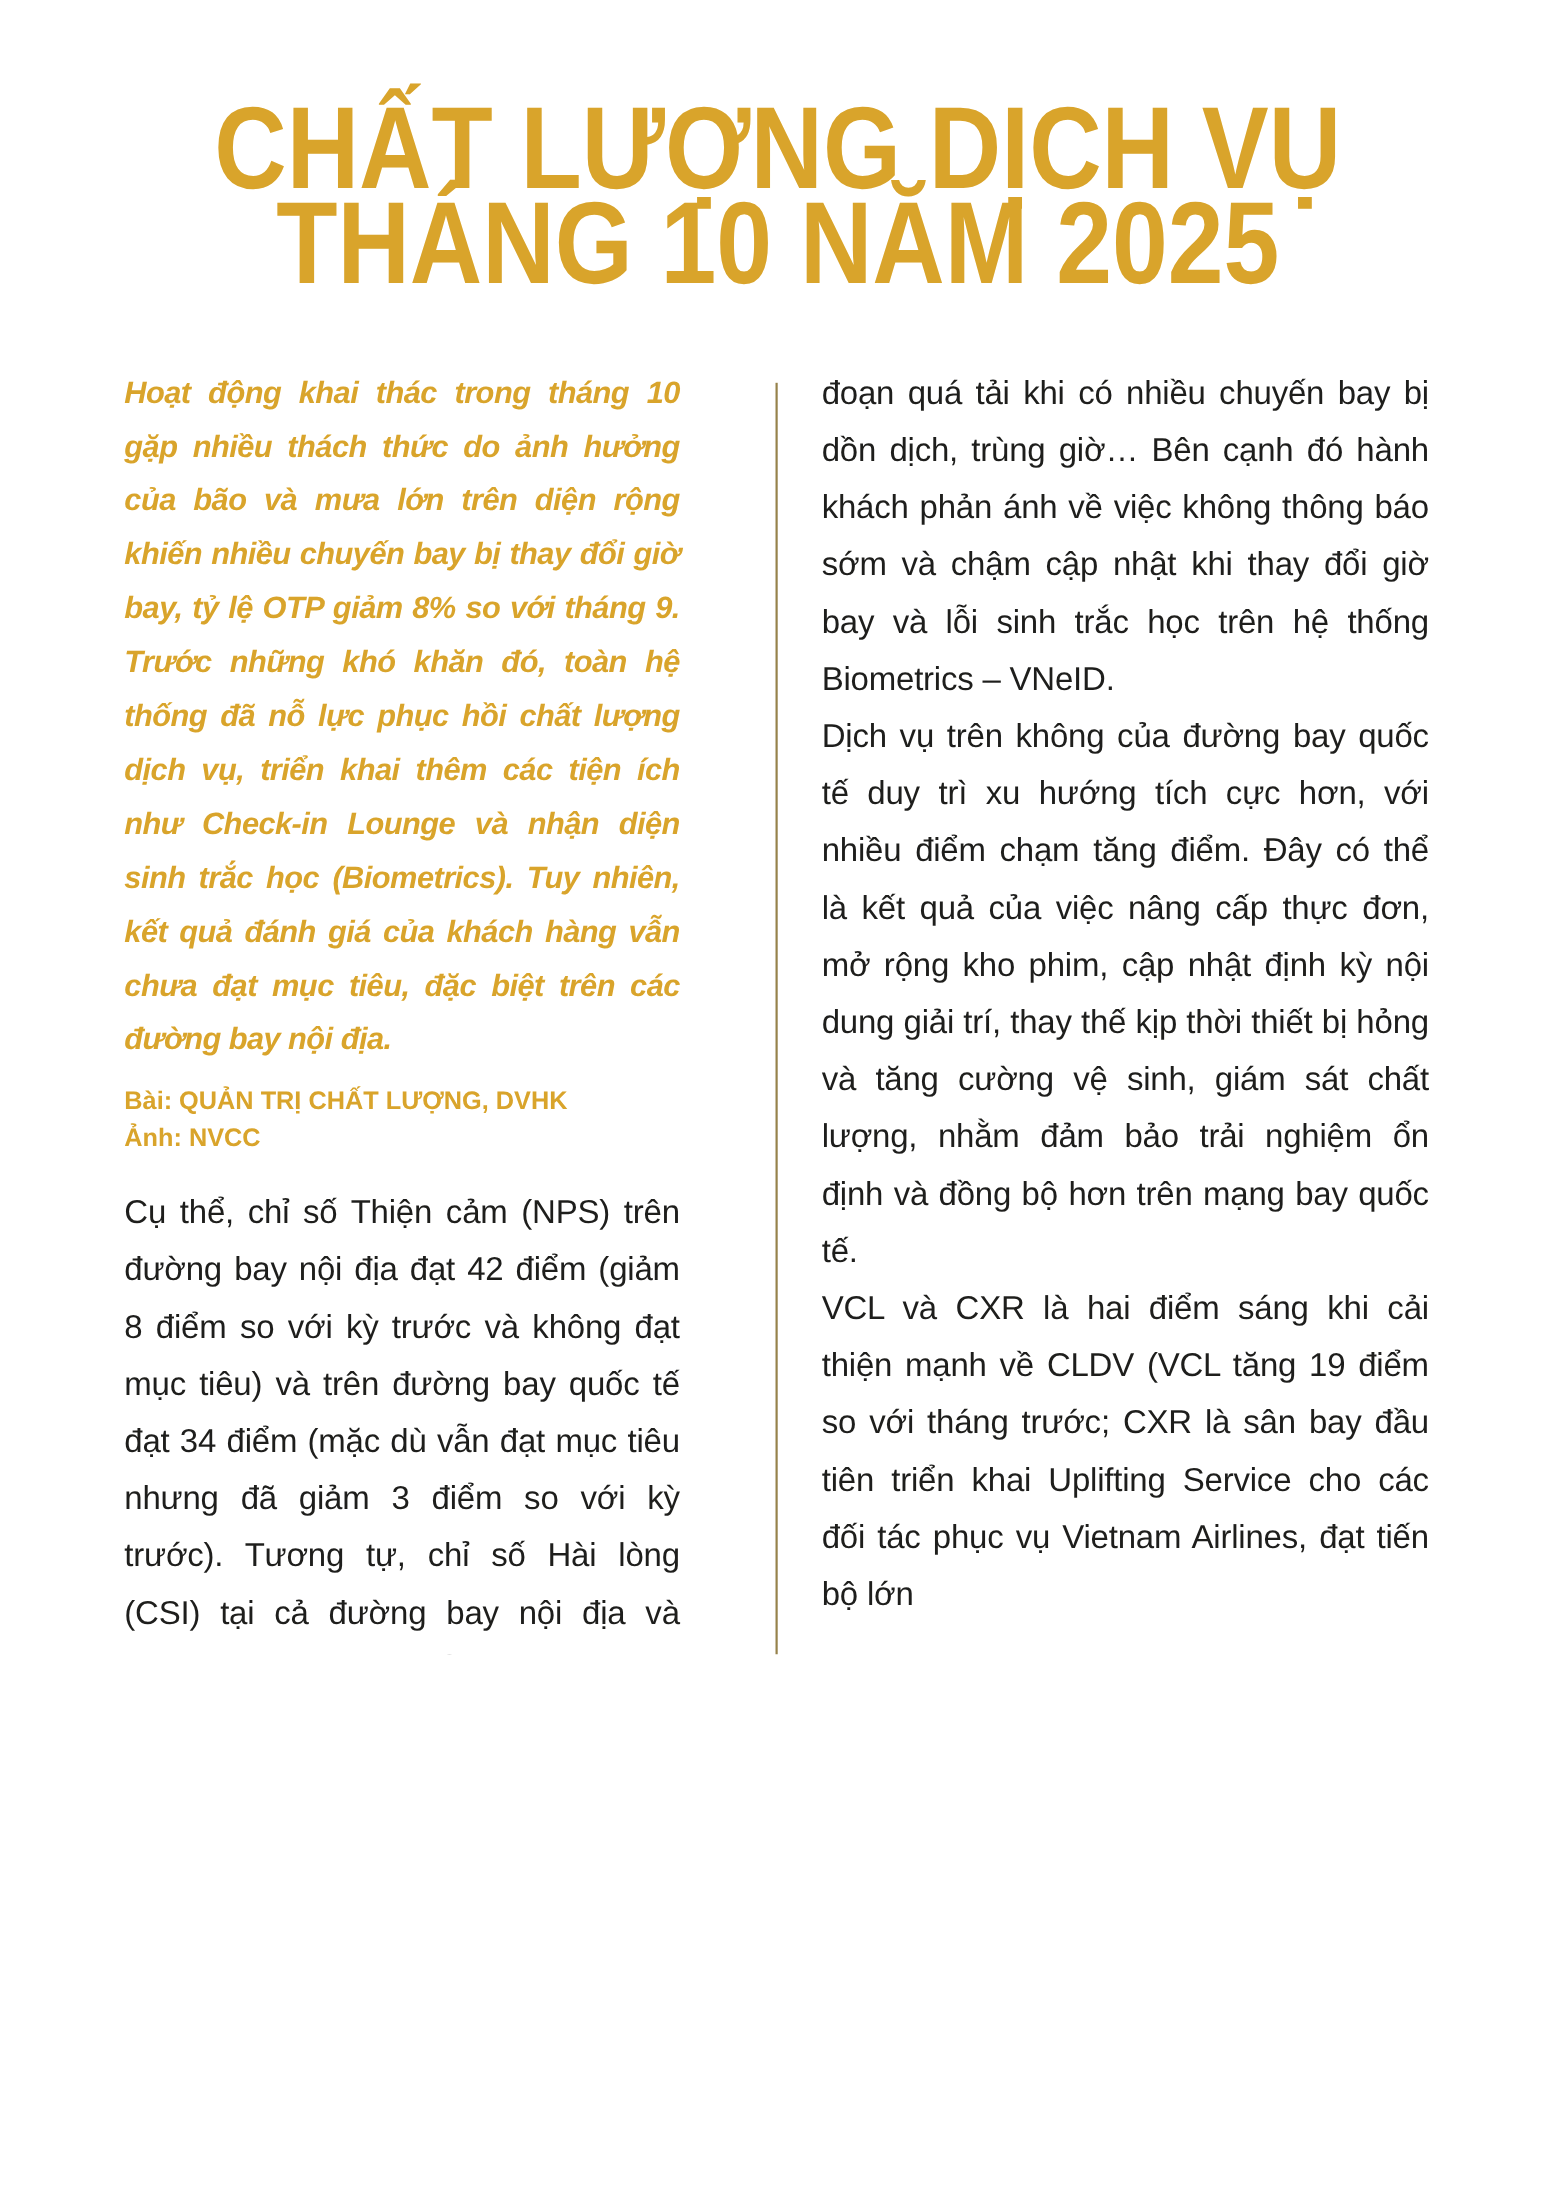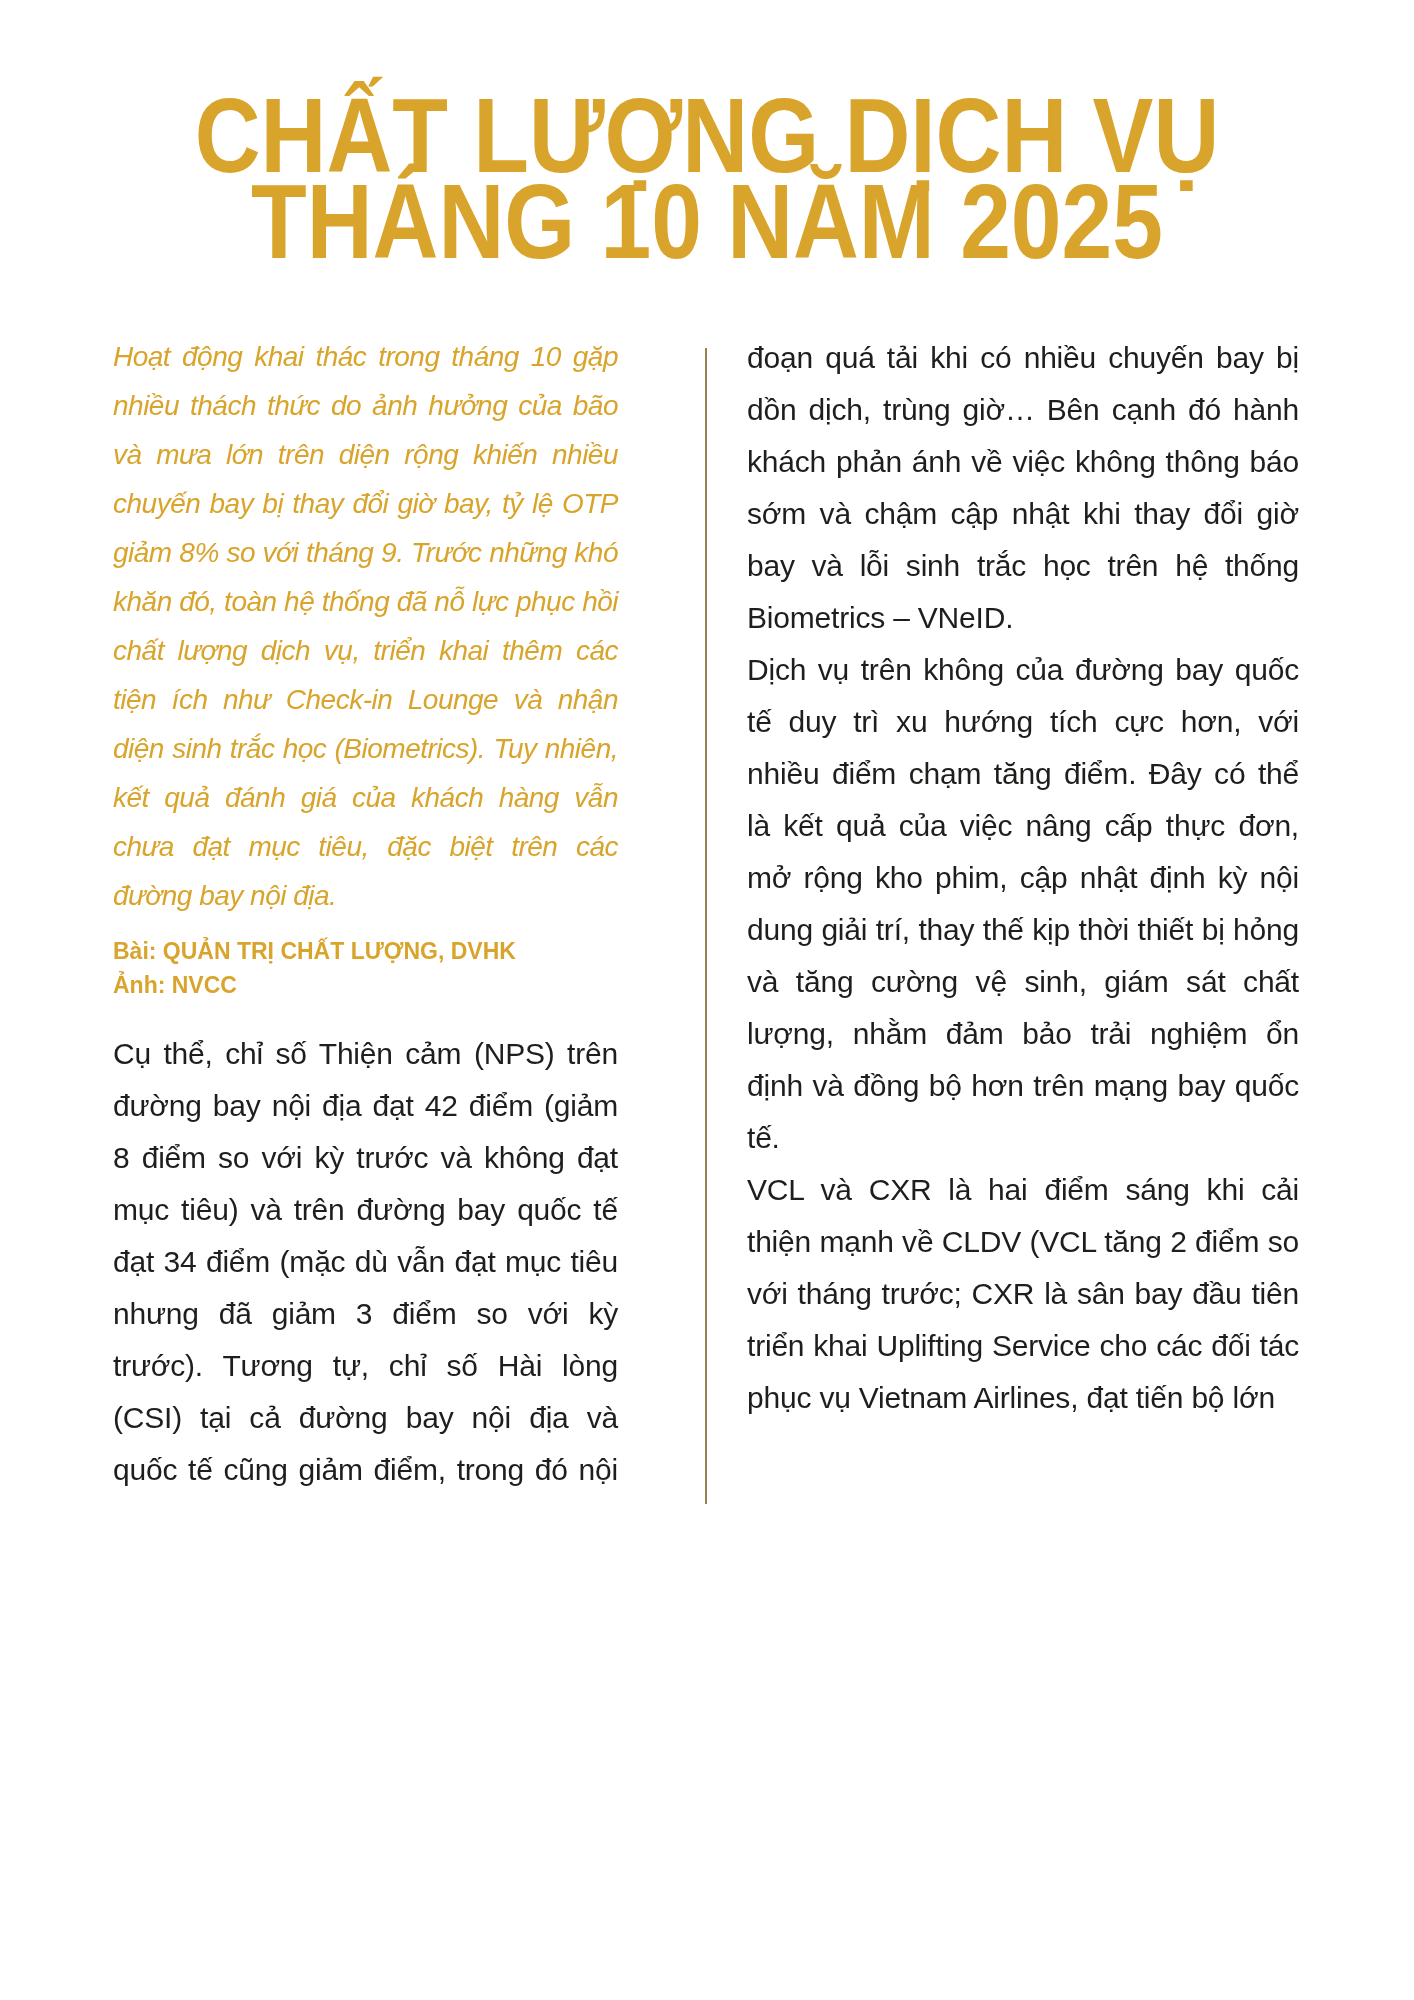--- a/index.html
+++ b/index.html
@@ -29,21 +29,21 @@
   .col-right{left:747px;width:552px;}
   .divider{
     position:absolute;
     left:705px;top:348px;
     width:2px;height:1592px;
     background:#96824B;
   }
   .intro{
     margin:0 0 14px 0;
     color:#D9A42B;
-    font-weight:normal;
+    font-weight:bold;
     font-style:italic;
     font-size:28px;
     line-height:49px;
     letter-spacing:-0.5px;
     text-align:justify;
   }
   .byline{
     margin:0 0 26px 0;
     color:#D9A42B;
     font-weight:bold;
@@ -87,20 +87,20 @@
       <div>Ảnh: NVCC</div>
     </div>
     <p class="body-p">Cụ thể, chỉ số Thiện cảm (NPS) trên đường bay nội địa đạt 42 điểm (giảm 8 điểm so với kỳ trước và không đạt mục tiêu) và trên đường bay quốc tế đạt 34 điểm (mặc dù vẫn đạt mục tiêu nhưng đã giảm 3 điểm so với kỳ trước). Tương tự, chỉ số Hài lòng (CSI) tại cả đường bay nội địa và quốc tế cũng giảm điểm, trong đó nội địa không đạt mục tiêu.</p>
   </section>
 
   <div class="divider"></div>
 
   <section class="col col-right">
     <p class="body-p">đoạn quá tải khi có nhiều chuyến bay bị dồn dịch, trùng giờ… Bên cạnh đó hành khách phản ánh về việc không thông báo sớm và chậm cập nhật khi thay đổi giờ bay và lỗi sinh trắc học trên hệ thống Biometrics – VNeID.</p>
     <p class="body-p">Dịch vụ trên không của đường bay quốc tế duy trì xu hướng tích cực hơn, với nhiều điểm chạm tăng điểm. Đây có thể là kết quả của việc nâng cấp thực đơn, mở rộng kho phim, cập nhật định kỳ nội dung giải trí, thay thế kịp thời thiết bị hỏng và tăng cường vệ sinh, giám sát chất lượng, nhằm đảm bảo trải nghiệm ổn định và đồng bộ hơn trên mạng bay quốc tế.</p>
-    <p class="body-p">VCL và CXR là hai điểm sáng khi cải thiện mạnh về CLDV (VCL tăng 2 điểm so với tháng trước; CXR là sân bay đầu tiên triển khai Uplifting Service cho các đối tác phục vụ Vietnam Airlines, đạt tiến bộ lớn</p>
+    <p class="body-p">VCL và CXR là hai điểm sáng khi cải thiện mạnh về CLDV (VCL tăng 19 điểm so với tháng trước; CXR là sân bay đầu tiên triển khai Uplifting Service cho các đối tác phục vụ Vietnam Airlines, đạt tiến bộ lớn</p>
   </section>
 
   <footer class="footer">
     <span>Service Bulletin</span><span class="pagenum">1</span>
   </footer>
 
 </div>
 
 </body></html>

